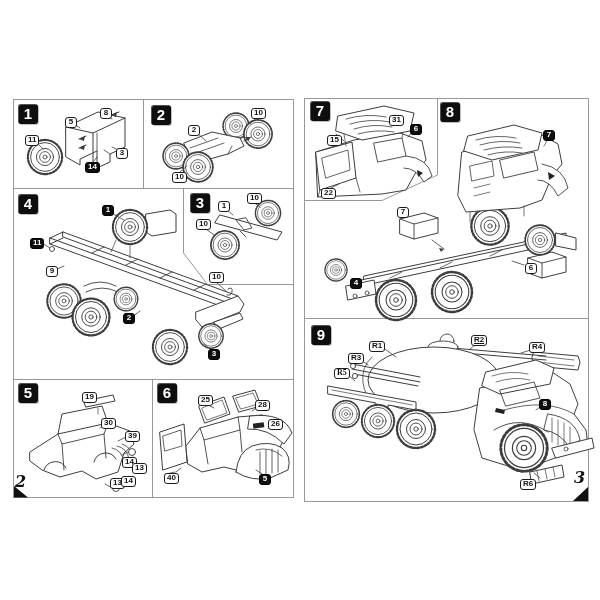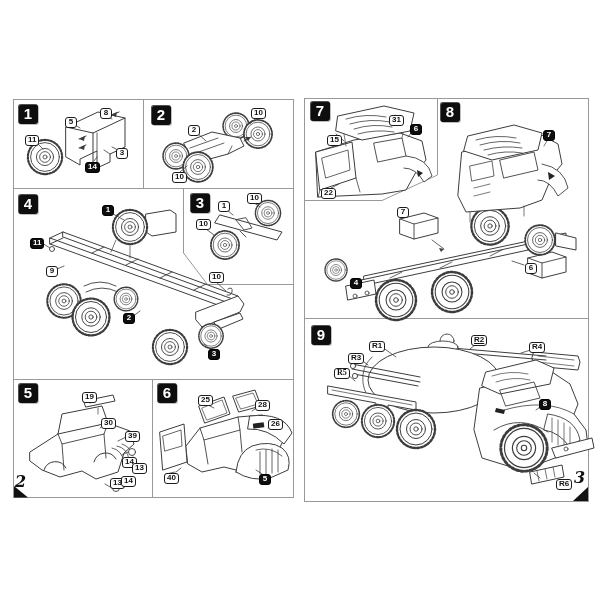--- a/index.html
+++ b/index.html
@@ -269,16 +269,16 @@
       <div class="callout" style="left: 397px; top: 207px;">7</div>
       <div class="callout assembly" style="left: 350px; top: 278px;">4</div>
       <div class="callout" style="left: 525px; top: 263px;">6</div>
       <div class="step-box" style="left: 311px; top: 325px;">9</div>
       <div class="callout" style="left: 369px; top: 341px;">R1</div>
       <div class="callout" style="left: 471px; top: 335px; text-decoration: underline;">R2</div>
       <div class="callout" style="left: 529px; top: 342px;">R4</div>
       <div class="callout" style="left: 348px; top: 353px;">R3</div>
       <div class="callout" style="left: 334px; top: 368px; font-family: Liberation Serif, serif;">R5</div>
       <div class="callout assembly" style="left: 539px; top: 399px;">8</div>
-      <div class="callout" style="left: 556px; top: 479px;">R6</div>
+      <div class="callout" style="left: 520px; top: 479px;">R6</div>
     </div>
 
 </div>
 
 </body></html>

